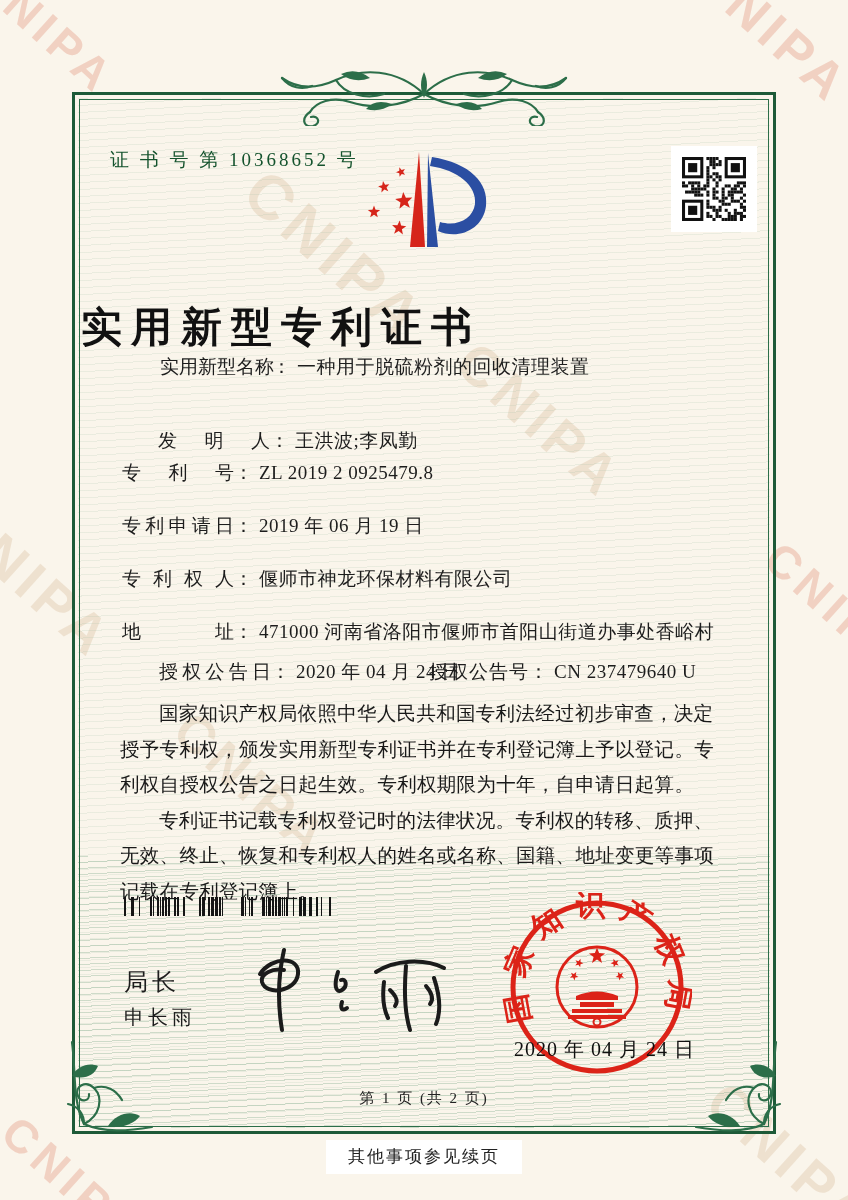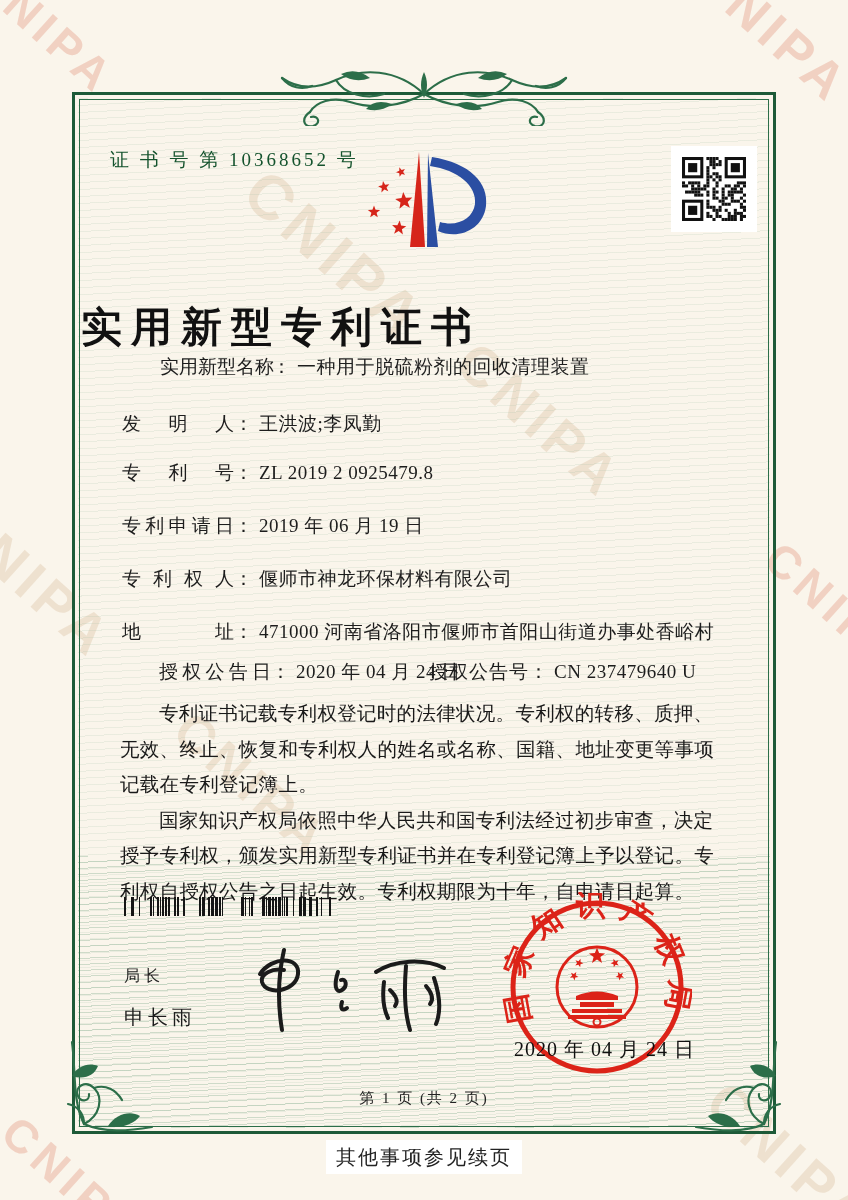--- a/index.html
+++ b/index.html
@@ -36,29 +36,29 @@
   .grant2{position:absolute;left:270px;top:0;}
   .grant2 .plain-label{letter-spacing:1px;}
   
   .body-text{position:absolute;left:120px;top:696px;width:610px;font-size:19.5px;line-height:35.5px;
       color:#191919;}
   .body-text p{margin:0;text-indent:2em;letter-spacing:0.3px;}
   
   .barcode{position:absolute;left:120px;top:897px;width:214px;height:19px;}
   .barcode i{position:absolute;top:0;bottom:0;background:#151515;}
   
-  .signer-title{position:absolute;left:124px;top:966px;font-size:16px;letter-spacing:4px;}
+  .signer-title{position:absolute;left:124px;top:966px;font-size:24px;letter-spacing:4px;}
   .signer-name{position:absolute;left:124px;top:1004px;font-size:20px;letter-spacing:4px;text-align:center;}
   
   .seal-date{position:absolute;left:514px;top:1036px;font-size:20px;letter-spacing:1px;color:#101010;font-weight:500;}
   
   .page-info{position:absolute;left:72px;top:1089px;width:704px;text-align:center;font-size:15px;letter-spacing:2px;color:#222;}
   
   .bottom-note{position:absolute;left:326px;top:1140px;width:196px;height:34px;background:#ffffff;
-      text-align:center;font-size:20px;letter-spacing:2px;line-height:34px;color:#222;}
+      text-align:center;font-size:17px;letter-spacing:2px;line-height:34px;color:#222;}
 </style>
 </head>
 <body>
 
 <div class="page">
 
   <span class="wm wm-beige" style="left:335px;top:255px;font-size:62px;">CNIPA</span>
   <span class="wm wm-beige" style="left:540px;top:420px;font-size:56px;">CNIPA</span>
   <span class="wm wm-beige" style="left:252px;top:785px;font-size:52px;">CNIPA</span>
   <span class="wm wm-beige" style="left:30px;top:580px;font-size:56px;">CNIPA</span>
@@ -262,21 +262,21 @@
         <rect x="3" y="45" width="15" height="15" fill="#fff"></rect>
         <rect x="6" y="48" width="9" height="9" fill="#111"></rect>
       </svg>
   </div>
 
   <div class="title">实用新型专利证书</div>
 
   <div class="field-row" style="top:354px;margin-left:38px;">
     <span class="flabel">实用新型名称</span><span class="fcolon">：</span><span class="fvalue">一种用于脱硫粉剂的回收清理装置</span>
   </div>
-  <div class="field-row" style="top:411px;">
+  <div class="field-row" style="top:428px;margin-left:36px;">
     <span class="flabel">发明人</span><span class="fcolon">：</span><span class="fvalue">王洪波;李凤勤</span>
   </div>
   <div class="field-row" style="top:460px;">
     <span class="flabel">专利号</span><span class="fcolon">：</span><span class="fvalue">ZL 2019 2 0925479.8</span>
   </div>
   <div class="field-row" style="top:513px;">
     <span class="flabel">专利申请日</span><span class="fcolon">：</span><span class="fvalue">2019 年 06 月 19 日</span>
   </div>
   <div class="field-row" style="top:566px;">
     <span class="flabel">专利权人</span><span class="fcolon">：</span><span class="fvalue">偃师市神龙环保材料有限公司</span>
@@ -285,22 +285,22 @@
     <span class="flabel">地址</span><span class="fcolon">：</span><span class="fvalue">471000 河南省洛阳市偃师市首阳山街道办事处香峪村</span>
   </div>
   <div class="field-row" style="top:659px;margin-left:37px;">
     <span class="flabel">授权公告日</span><span class="fcolon">：</span><span class="fvalue">2020 年 04 月 24 日</span>
     <span class="grant2">
       <span class="plain-label">授权公告号</span><span class="fcolon">：</span><span class="fvalue">CN 237479640 U</span>
     </span>
   </div>
 
   <div class="body-text">
+    <p>国家知识产权局依照中华人民共和国专利法经过初步审查，决定授予专利权，颁发实用新型专利证书并在专利登记簿上予以登记。专利权自授权公告之日起生效。专利权期限为十年，自申请日起算。</p>
     <p>专利证书记载专利权登记时的法律状况。专利权的转移、质押、无效、终止、恢复和专利权人的姓名或名称、国籍、地址变更等事项记载在专利登记簿上。</p>
-    <p>国家知识产权局依照中华人民共和国专利法经过初步审查，决定授予专利权，颁发实用新型专利证书并在专利登记簿上予以登记。专利权自授权公告之日起生效。专利权期限为十年，自申请日起算。</p>
   </div>
 
   <div class="barcode" id="barcode">
       <i style="left:4px;width:2px"></i>
       <i style="left:11px;width:3px"></i>
       <i style="left:19px;width:1px"></i>
       <i style="left:30px;width:2px"></i>
       <i style="left:33px;width:1px"></i>
       <i style="left:37px;width:2px"></i>
       <i style="left:40px;width:1px"></i>

